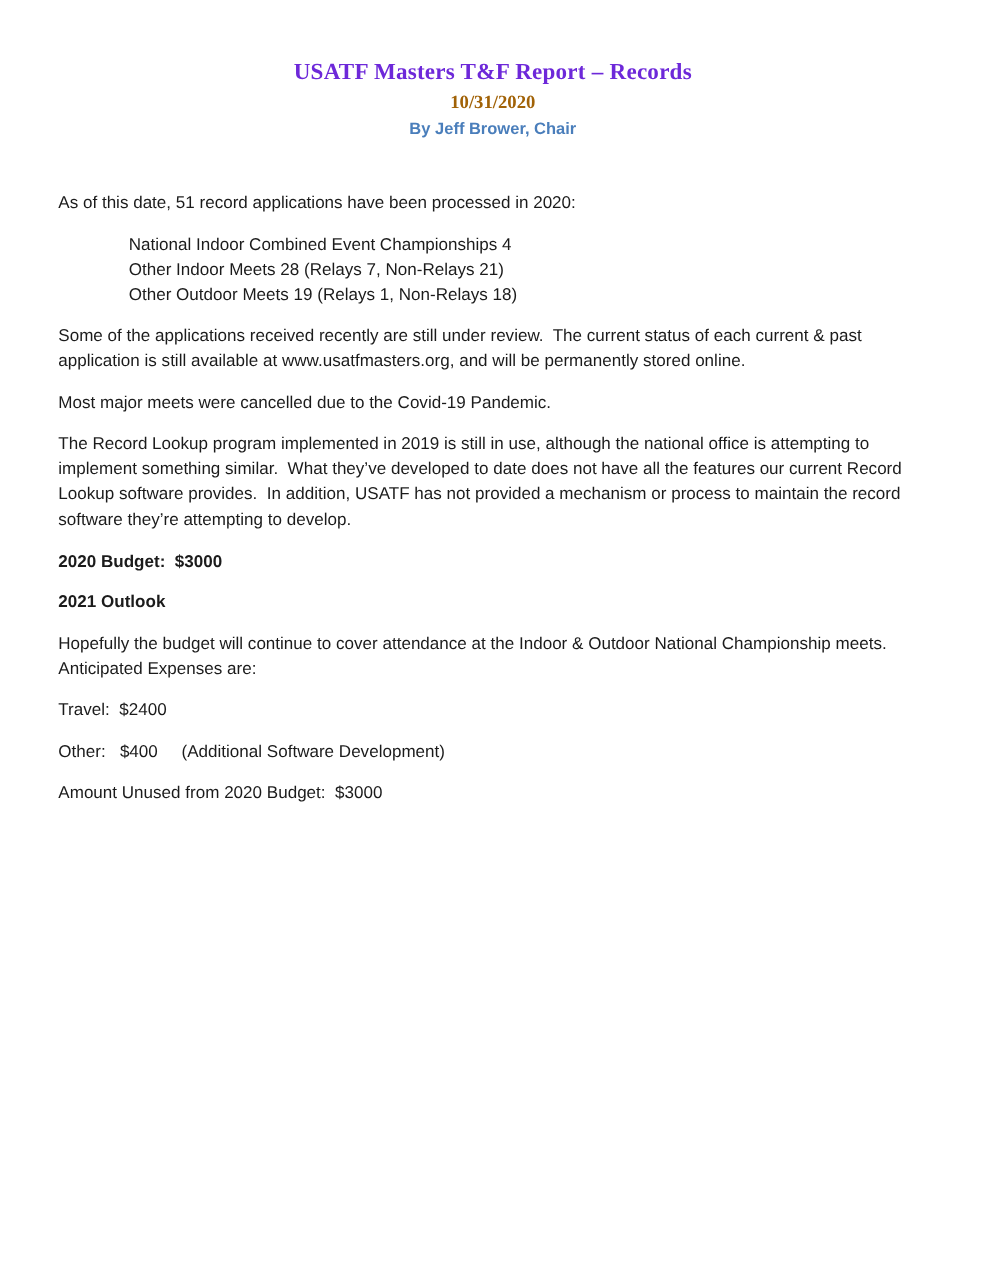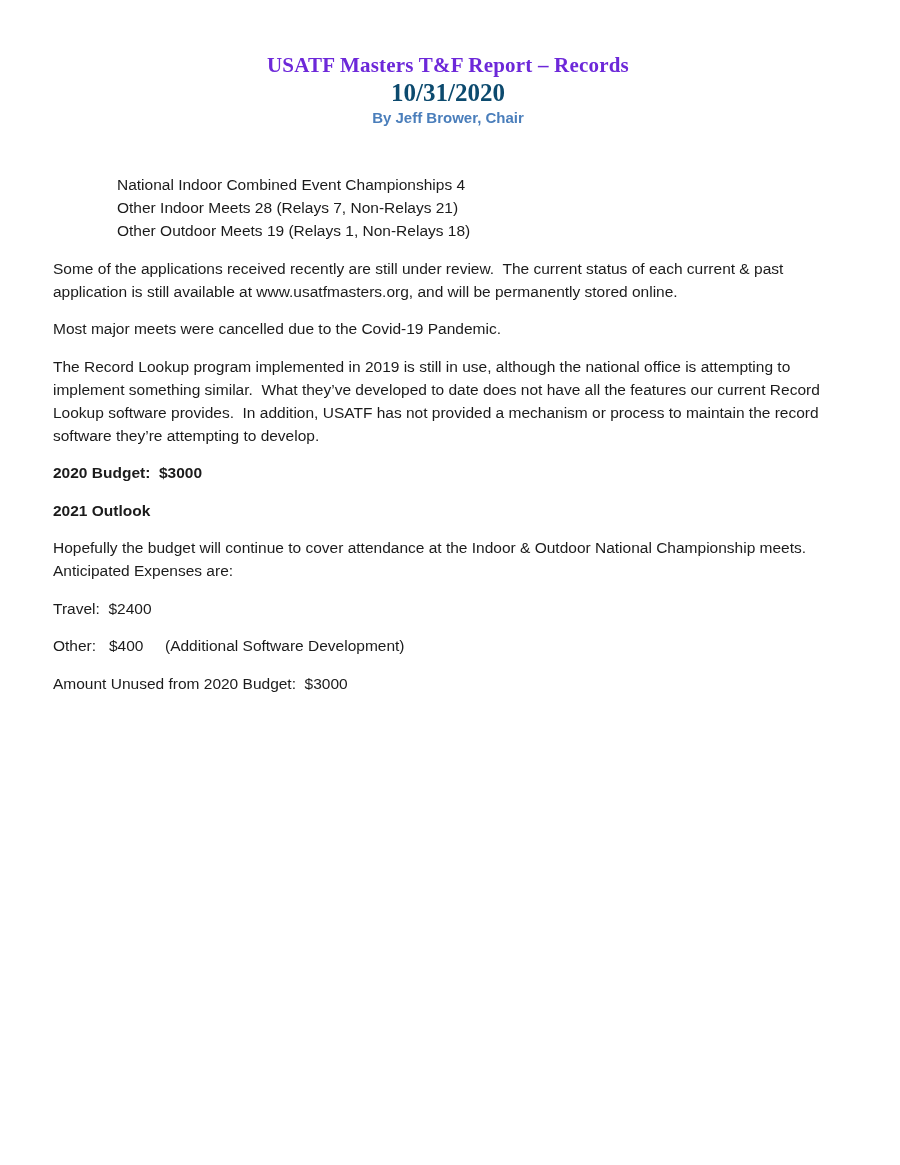--- a/index.html
+++ b/index.html
@@ -25,23 +25,23 @@
     font-family: "Liberation Serif", "DejaVu Serif", serif;
     font-weight: bold;
     font-size: 21px;
     line-height: 26px;
     color: #6d28d9;
     letter-spacing: 0.2px;
   }
   .doc-date {
     font-family: "Liberation Serif", "DejaVu Serif", serif;
     font-weight: bold;
-    font-size: 25px;
+    font-size: 17px;
     line-height: 25px;
-    color: #0c4a6e;
+    color: #a16207;
     margin-top: 2px;
   }
   .doc-byline {
     font-family: Liberation Sans, sans-serif;
     font-weight: bold;
     font-size: 15px;
     line-height: 20px;
     color: #4A7EBB;
     margin-top: 3px;
   }
@@ -74,20 +74,21 @@
 <div class="page">
 
   <div class="doc-header">
     <div class="doc-title">USATF Masters T&amp;F Report – Records</div>
     <div class="doc-date">10/31/2020</div>
     <div class="doc-byline">By Jeff Brower, Chair</div>
   </div>
 
   <div class="doc-body">
 
+    <p class="para">As of this date, 51 record applications have been processed in 2020:</p>
 
     <div class="stat-list">
       <div class="stat-line">National Indoor Combined Event Championships 4</div>
       <div class="stat-line">Other Indoor Meets 28 (Relays 7, Non-Relays 21)</div>
       <div class="stat-line">Other Outdoor Meets 19 (Relays 1, Non-Relays 18)</div>
     </div>
 
     <p class="para">Some of the applications received recently are still under review.  The current status of each current &amp; past application is still available at www.usatfmasters.org, and will be permanently stored online.</p>
 
     <p class="para">Most major meets were cancelled due to the Covid-19 Pandemic.</p>

